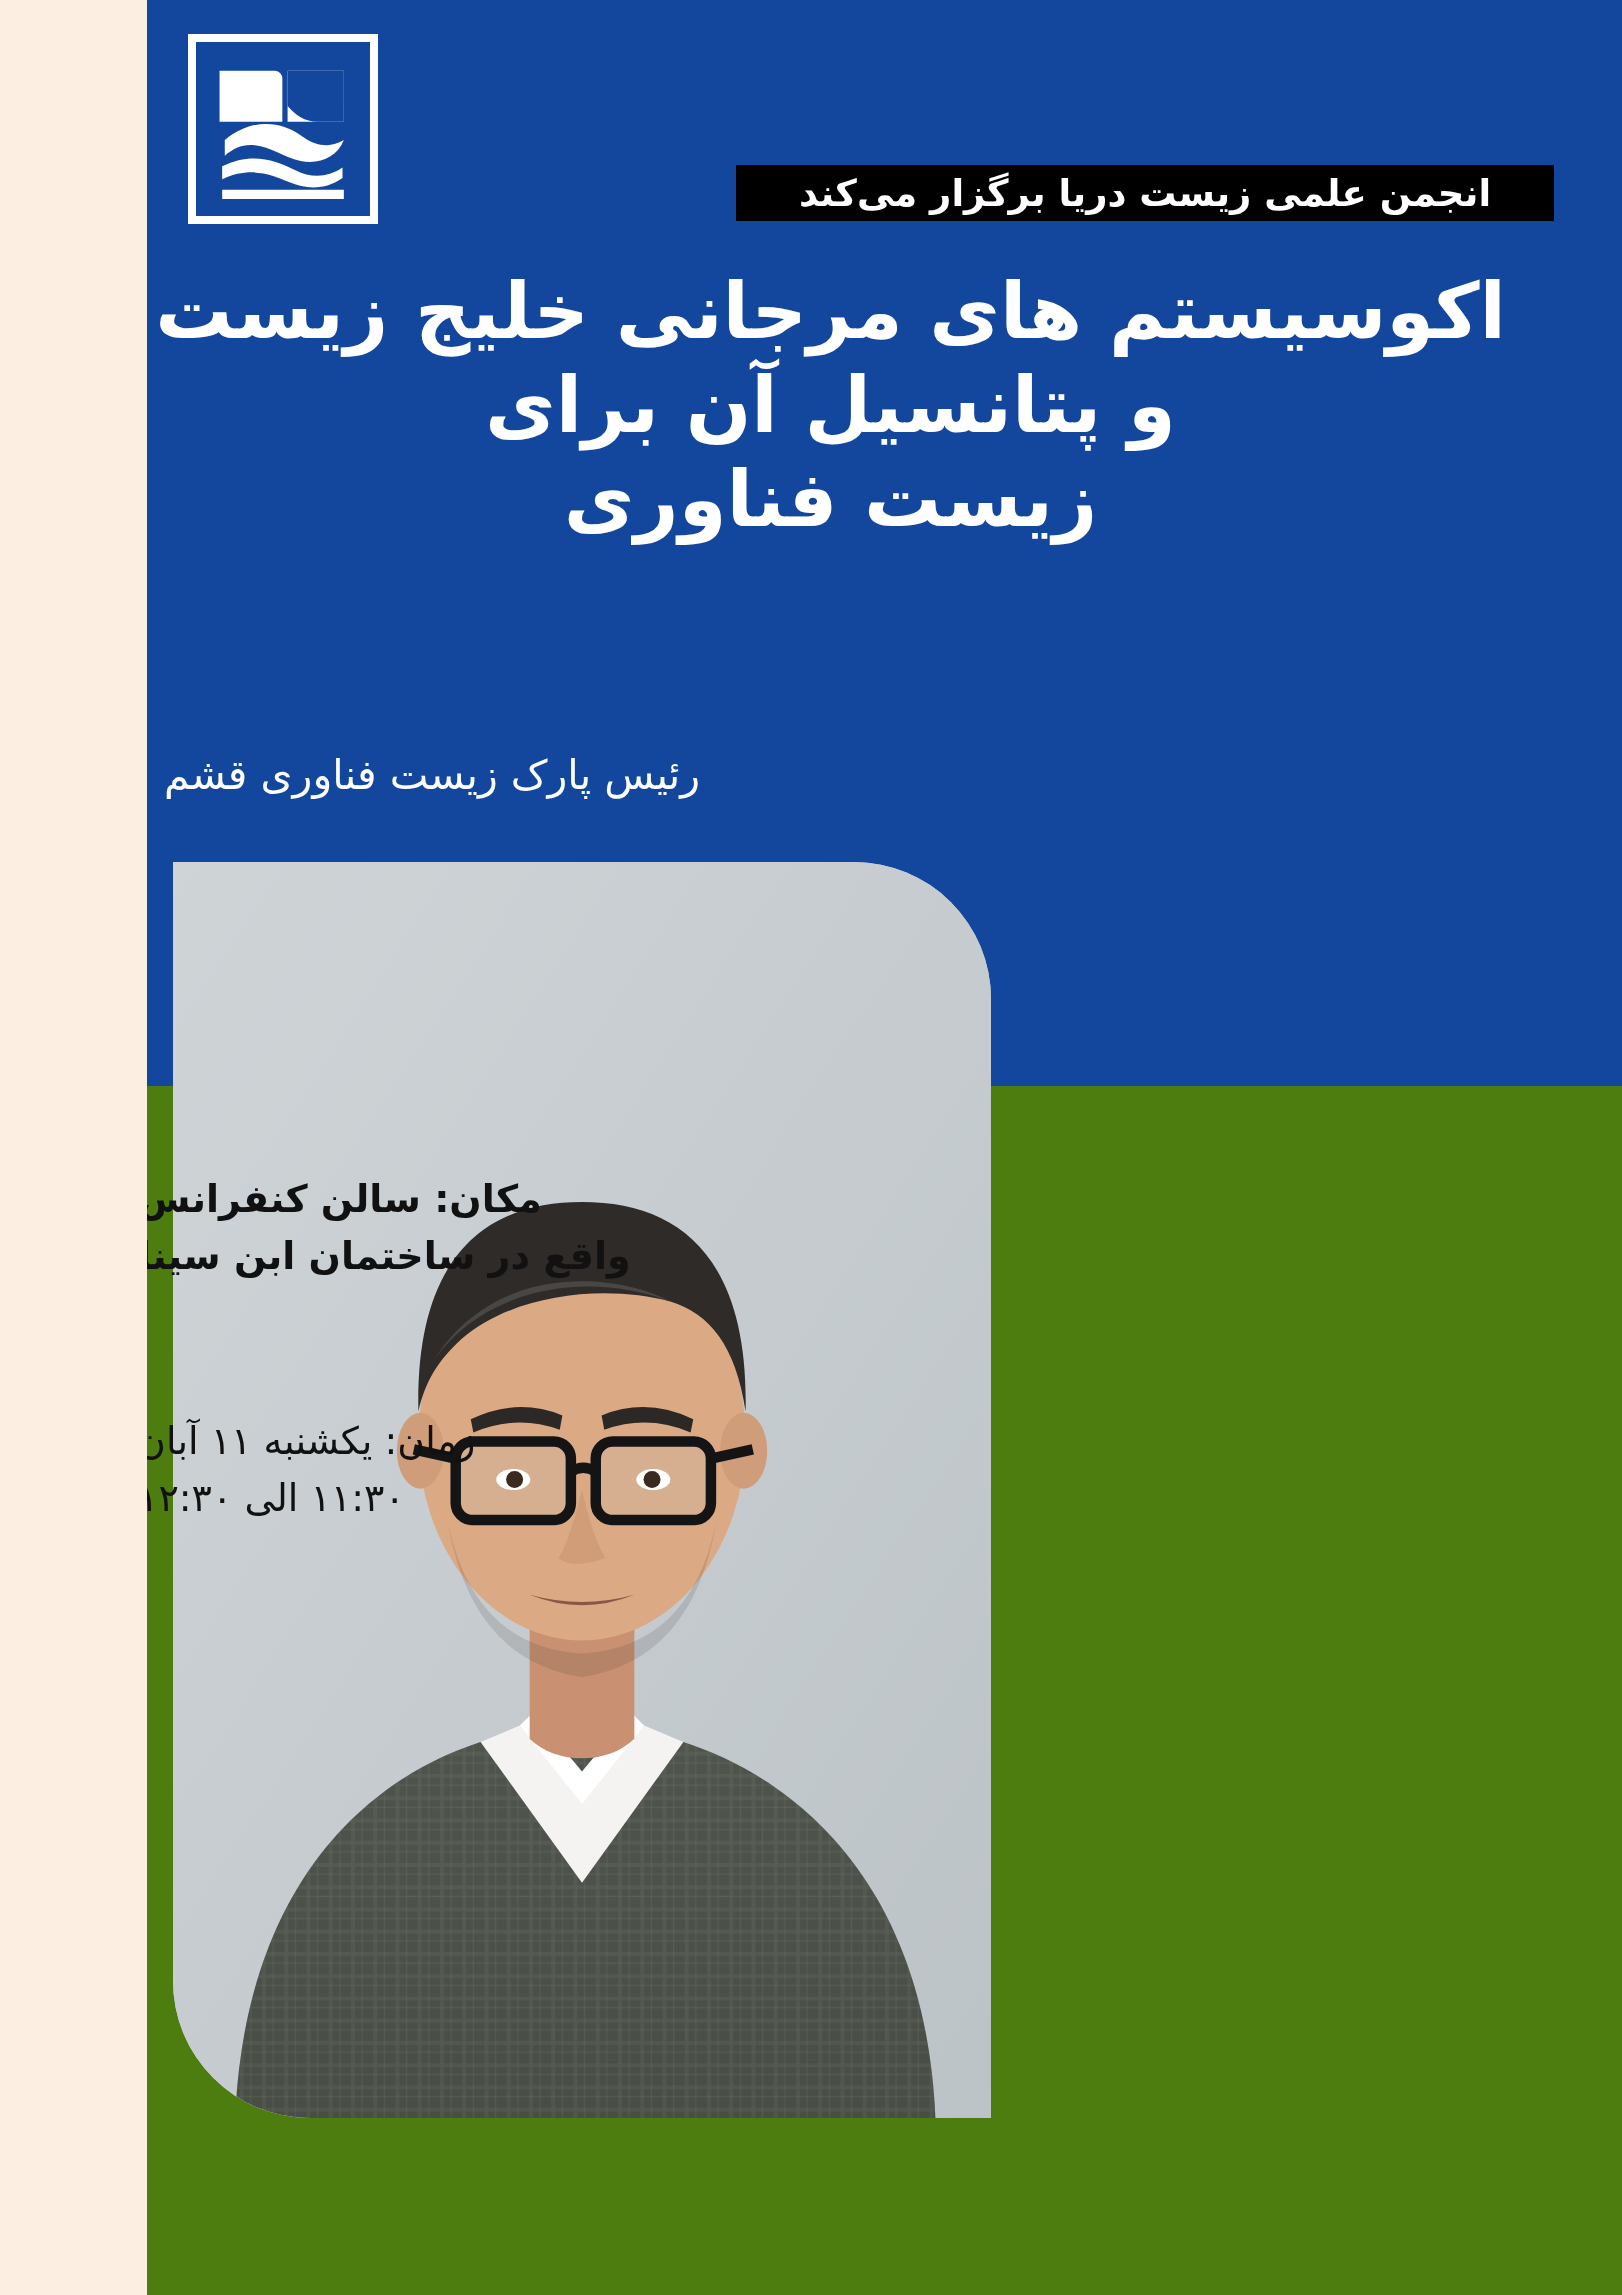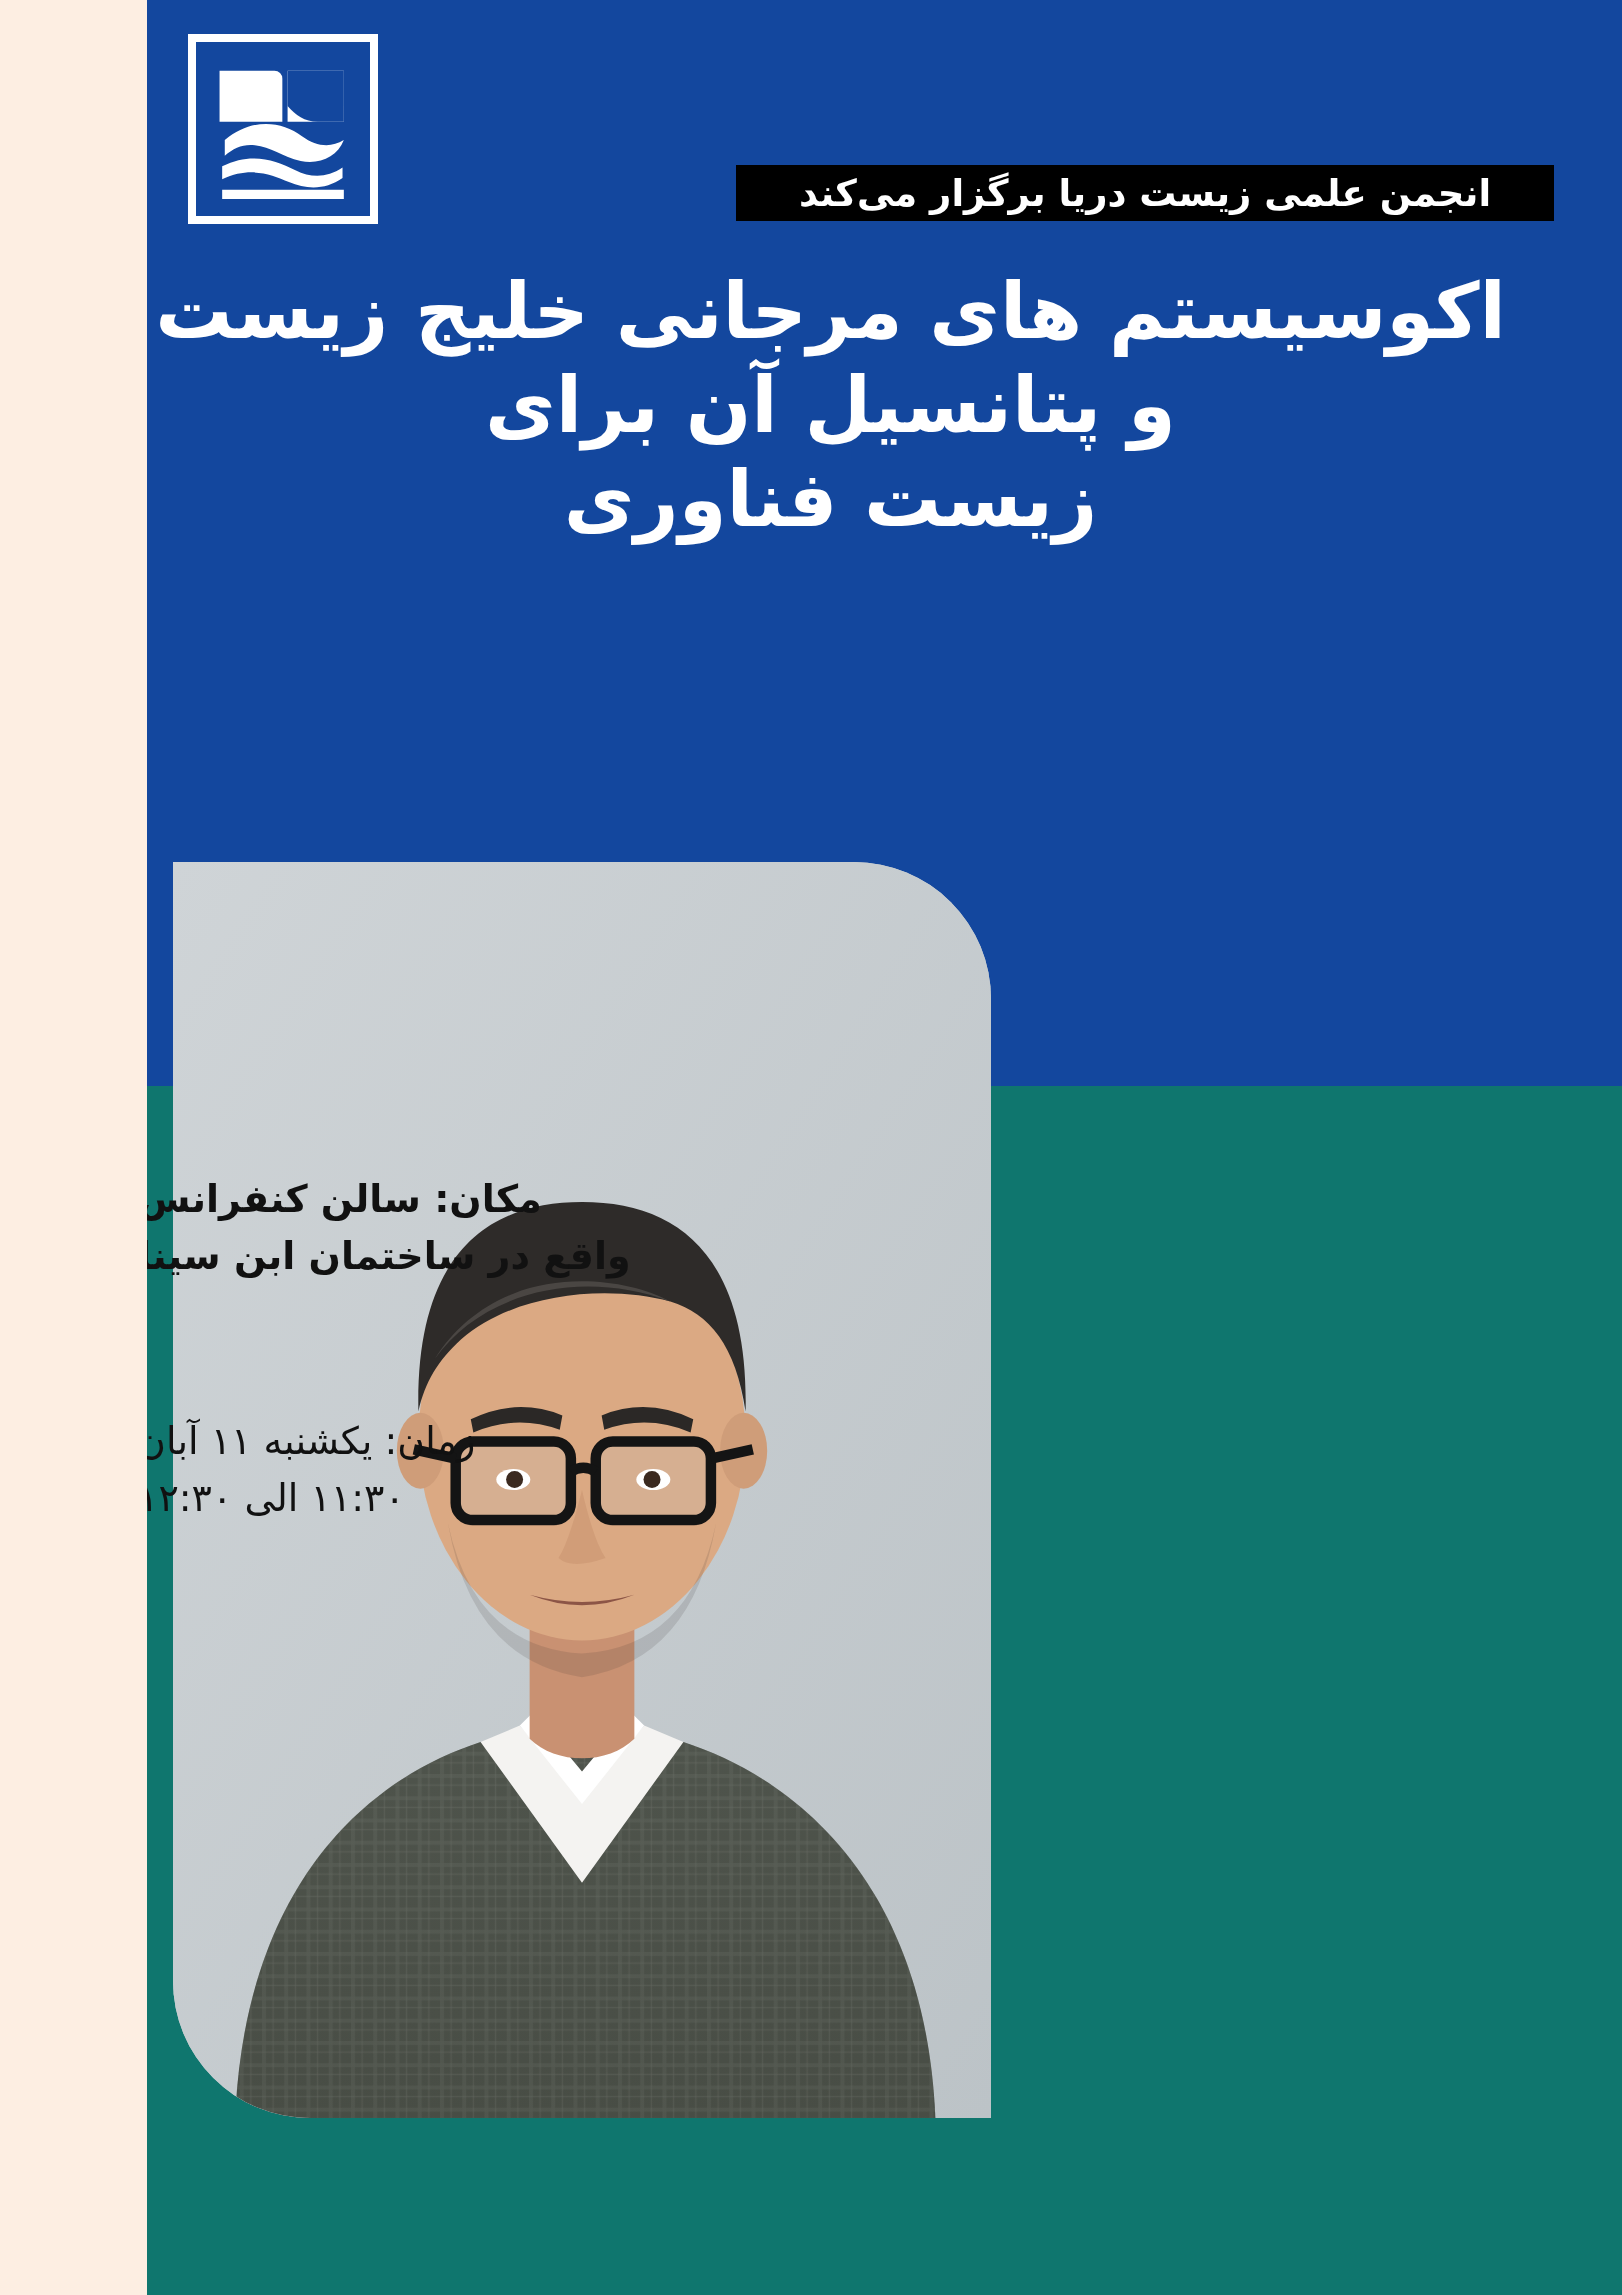--- a/index.html
+++ b/index.html
@@ -9,21 +9,21 @@
     height: 2295px;
     background: #fdeee2;
     font-family: "DejaVu Sans", "Liberation Sans", sans-serif;
   }
 
   .poster {
     position: relative;
     width: 1476px;
     height: 2295px;
     overflow: hidden;
-    background: #0f766e;
+    background: #4d7c0f;
   }
 
   
   .blue-panel {
     position: absolute;
     top: 0;
     left: 0;
     width: 1623px;
     height: 1086px;
     background: #13479e;
@@ -168,20 +168,21 @@
     <span class="org-bar-text">انجمن علمی زیست دریا برگزار می‌کند</span>
   </div>
 
   <div class="title">
     <span class="title-line">اکوسیستم های مرجانی خلیج زیست</span>
     <span class="title-line">و پتانسیل آن برای</span>
     <span class="title-line">زیست فناوری</span>
   </div>
 
   <div class="speaker">
+    <span class="speaker-line">رئیس پارک زیست فناوری قشم</span>
   </div>
 
   <div class="photo">
     <svg viewBox="0 0 1250 1920" preserveAspectRatio="xMidYMid slice" xmlns="http://www.w3.org/2000/svg">
       <defs>
         <linearGradient id="bg" x1="0" y1="0" x2="1" y2="1">
           <stop offset="0%" stop-color="#cfd4d7"></stop>
           <stop offset="100%" stop-color="#bcc3c7"></stop>
         </linearGradient>
         <linearGradient id="jacket" x1="0" y1="0" x2="0" y2="1">

